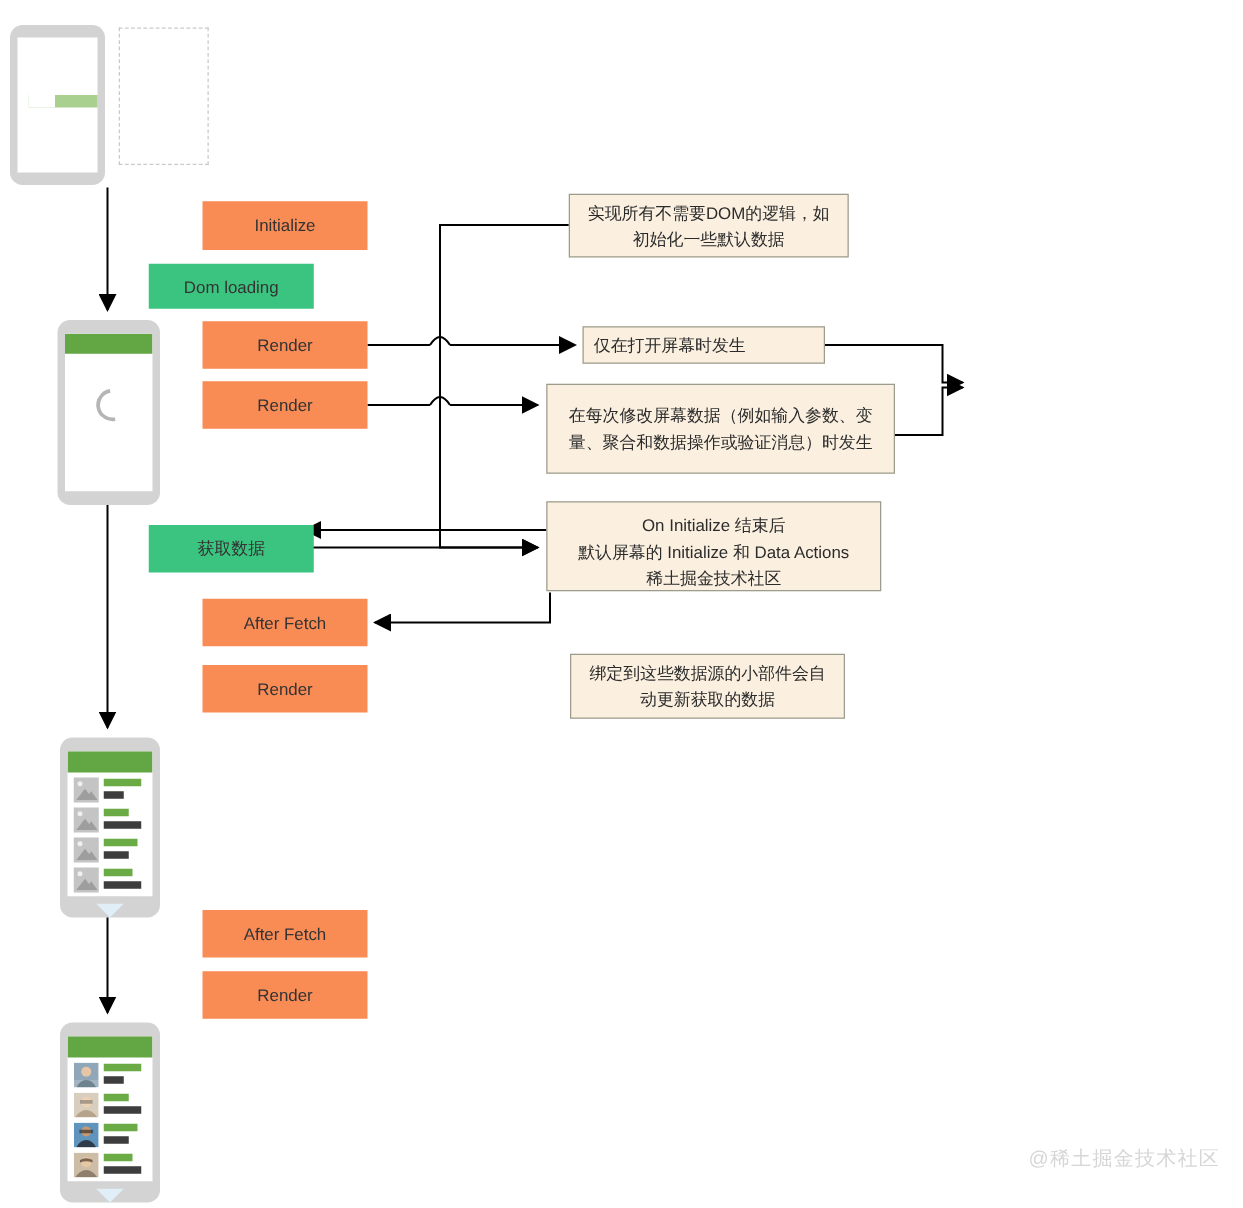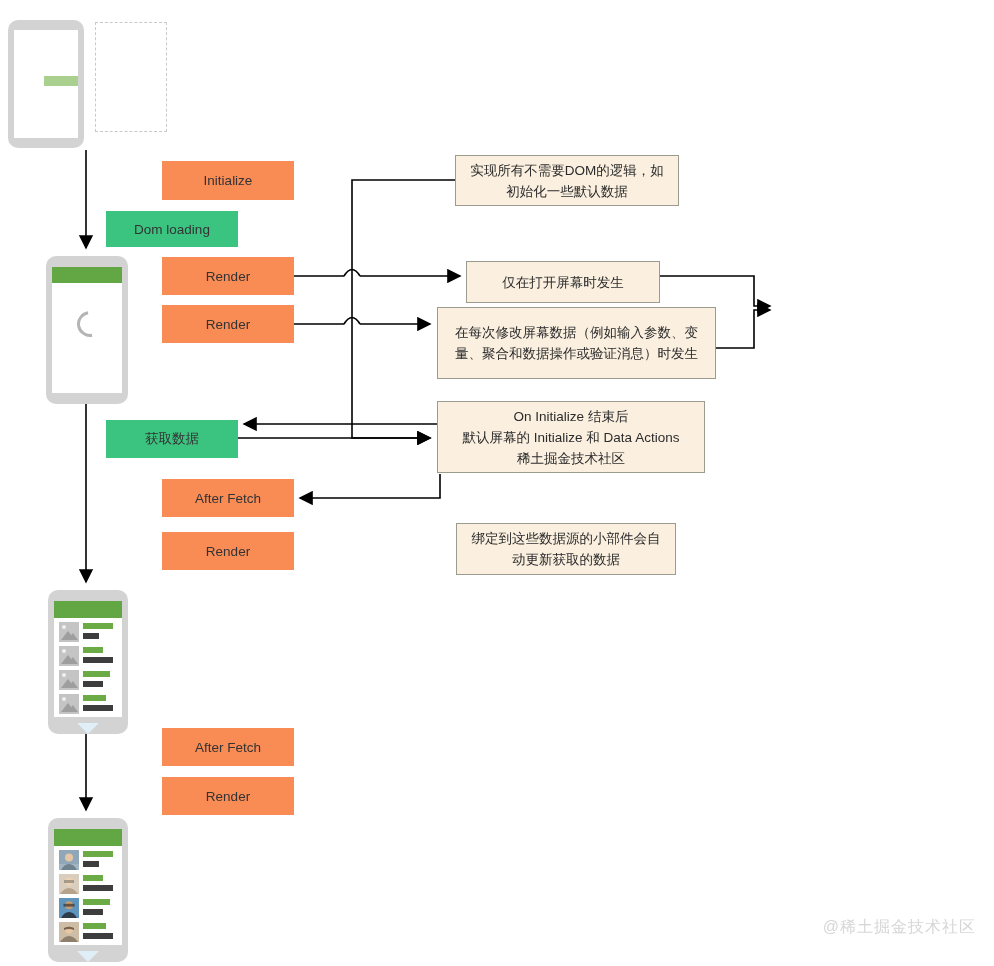--- a/index.html
+++ b/index.html
@@ -32,25 +32,25 @@
   .thumb .sun{position:absolute;left:3px;top:3px;width:4px;height:4px;border-radius:50%;background:#efefef;}
   .bar-g{position:absolute;left:24px;top:2px;height:6px;background:#6aab45;}
   .bar-d{position:absolute;left:24px;top:12px;height:6px;background:#3d3d3d;}
 
   .photo{position:absolute;left:0;top:1px;width:20px;height:20px;overflow:hidden;}
 
   
   .nodebox{position:absolute;display:flex;align-items:center;justify-content:center;
            font-size:13.5px;color:#333333;text-align:right;box-sizing:border-box;}
   .orange{background:#F98B55;}
-  .green{background:#3BC480;}
+  .green{background:#3BC480;margin-left:13px;}
 
   .note{position:absolute;box-sizing:border-box;background:#FBF0E0;border:1px solid #9c9c8e;
-        display:flex;align-items:center;justify-content:center;text-align:center;
-        font-size:13.5px;line-height:21px;color:#2b2b2b;padding:20px 8px;}
+        display:flex;align-items:center;justify-content:flex-start;text-align:center;
+        font-size:13.5px;line-height:21px;color:#2b2b2b;padding:8px 8px;}
 
   .watermark{position:absolute;right:18px;bottom:28px;color:#d6d6d6;font-size:16px;letter-spacing:1px;}
 </style>
 </head>
 <body>
 
 <div id="stage">
 
   <div class="phone" style="left:8px;top:20px;width:76px;height:128px;">
     <div class="screen loading-screen" style="left:6px;top:10px;width:64px;height:108px;">

